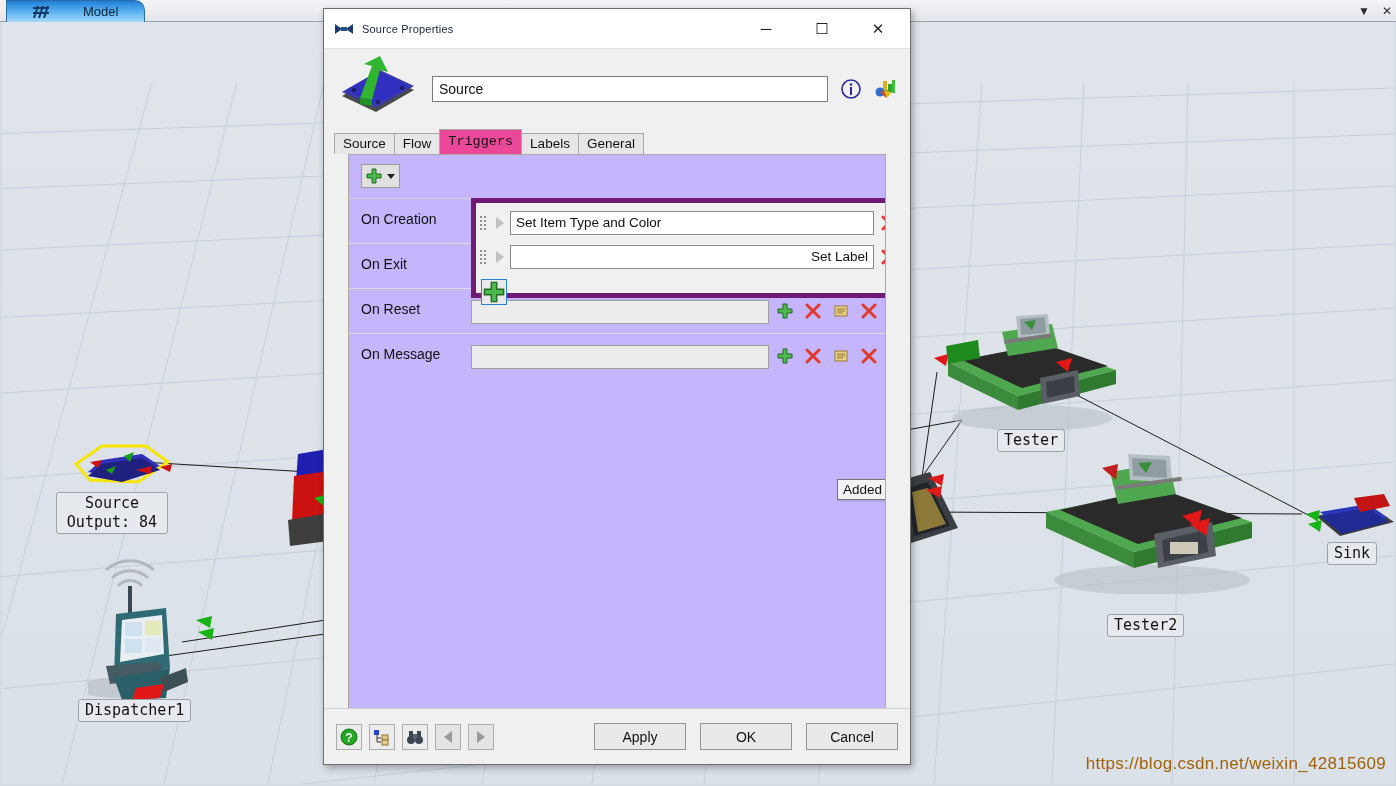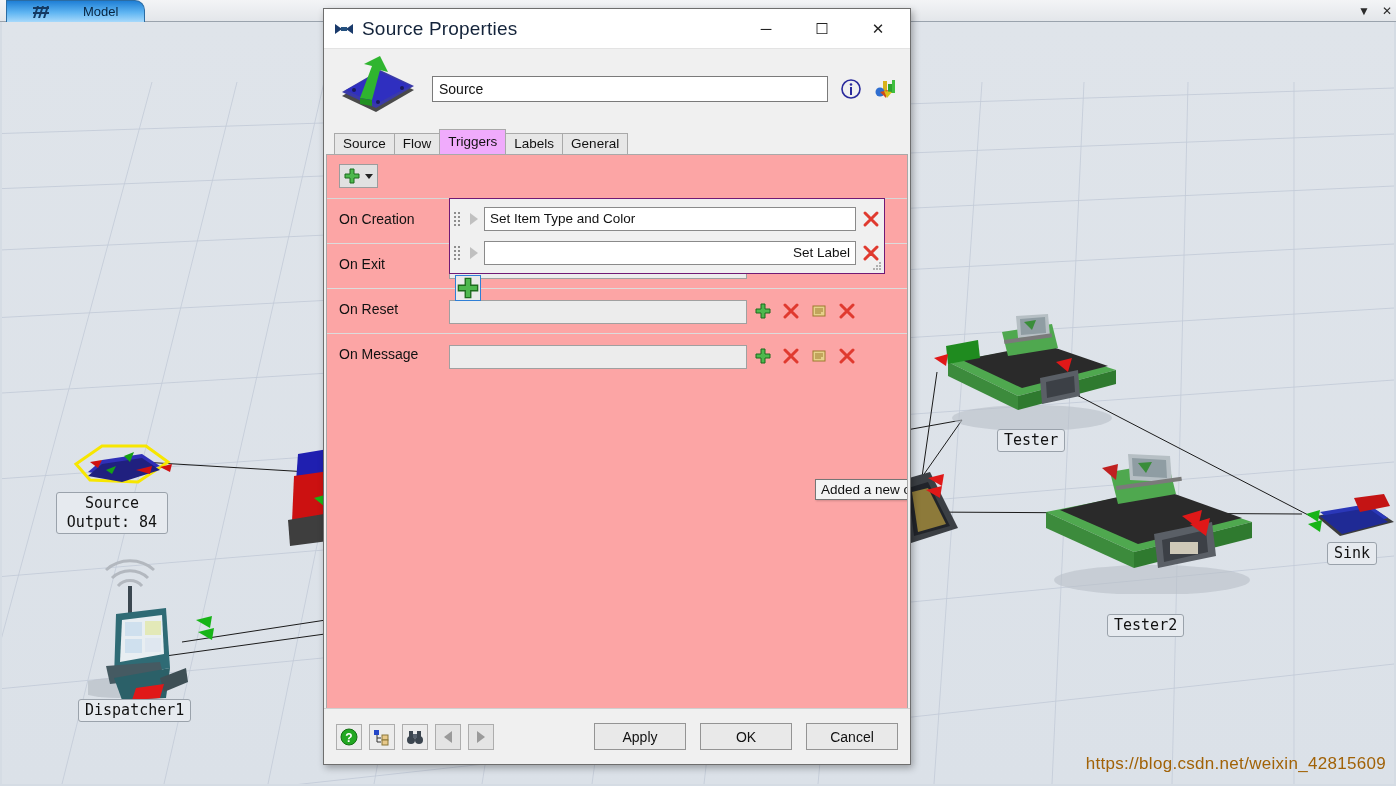--- a/index.html
+++ b/index.html
@@ -81,21 +81,21 @@
     background:#f0f0f0;
     border:1px solid #6e6e6e;
     box-shadow:2px 3px 7px rgba(0,0,0,.30);
   }
   #dlg-titlebar{
     height:40px; background:#ffffff;
     display:flex; align-items:center; padding:0 4px 0 10px;
     border-bottom:1px solid #e3e3e3;
   }
   #dlg-title{
-    font-size:19px; color:#13233a; margin-left:8px; letter-spacing:.2px;
+    font-size:11px; color:#13233a; margin-left:8px; letter-spacing:.2px;
   }
   .fs-logo{ width:20px; height:14px; position:relative; }
   #dlg-winbtns{ margin-left:auto; display:flex; }
   .winbtn{
     width:56px; height:39px; display:flex; align-items:center; justify-content:center;
     color:#222; font-size:15px; cursor:default;
   }
 
   #dlg-header{
     height:80px; background:#f0f0f0;
@@ -116,27 +116,28 @@
     position:relative; height:25px; margin:0 0 0 10px;
     display:flex; align-items:flex-end;
   }
   .dtab{
     height:21px; line-height:20px; padding:0 8px;
     background:#e7e7e7; border:1px solid #a9a9a9; border-bottom:none;
     font-size:13.5px; color:#111; margin-right:-1px; cursor:default;
     position:relative; z-index:1;
   }
   .dtab.active{
-    height:25px; line-height:24px; background:#f0abfc; border-color:#a9a9a9;
+    height:25px; line-height:24px; background:#ec4899; border-color:#a9a9a9;
     z-index:3;
+    font-family:Liberation Mono, monospace;
   }
 
   #tab-body{
-    position:relative; margin:0 2px; height:564px;
-    background:#fca5a5; border:1px solid #a9a9a9; border-top:none;
+    position:relative; margin:0 24px; height:564px;
+    background:#c4b5fd; border:1px solid #a9a9a9; border-top:none;
     overflow:hidden;
     text-decoration:underline;
   }
   #tabbody-topline{
     position:absolute; left:0; right:0; top:0; height:1px; background:#a9a9a9;
   }
 
   
   #add-toolbar{ position:absolute; left:12px; top:10px; }
   .splitbtn{
@@ -167,22 +168,22 @@
     position:absolute; left:122px; width:298px; height:24px;
     background:#ececec; border:1px solid #a0a0a0;
   }
   .trig-icons{
     position:absolute; left:428px; display:flex; align-items:center; gap:10px;
   }
   .ic{ width:18px; height:18px; position:relative; cursor:default; }
 
   
   #ops-popup{
-    position:absolute; left:122px; top:44px; width:436px; height:76px;
-    background:#f0f0f0; border:1px solid #701a75;
+    position:absolute; left:122px; top:44px; width:436px; height:100px;
+    background:#f0f0f0; border:5px solid #701a75;
     z-index:20;
   }
   .op-row{
     position:absolute; left:4px; right:4px; height:28px;
     display:flex; align-items:center; gap:6px;
   }
   .grip{
     width:10px; height:16px; flex:0 0 auto; position:relative;
   }
   .grip i{ position:absolute; width:2px;height:2px;background:#8d8d8d; }

